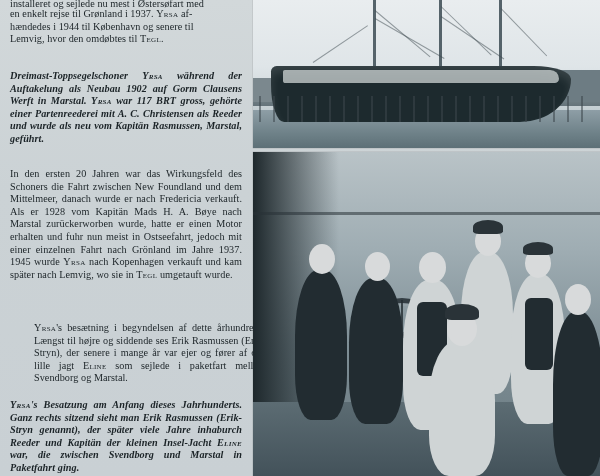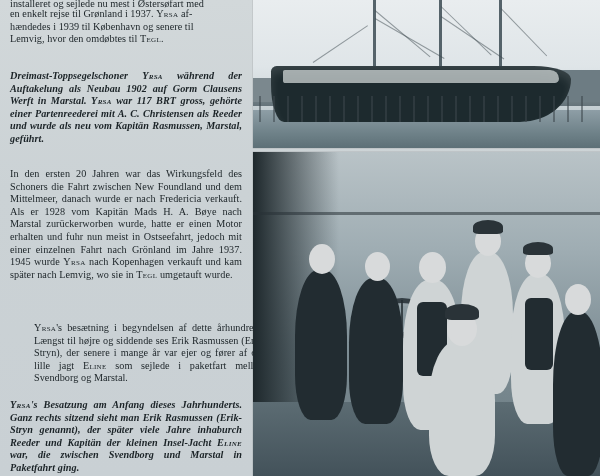--- a/index.html
+++ b/index.html
@@ -228,21 +228,21 @@
 <div class="page">
 
   <div class="text-col">
 
     <div class="para top-cut">
       installeret og sejlede nu mest i Østersøfart med
     </div>
 
     <div class="p-block" style="top:8px;">
       <p class="para">en enkelt rejse til Grønland i 1937. <span class="sc">Yrsa</span> af-</p>
-      <p class="para">hændedes i 1939 til København og senere til</p>
+      <p class="para">hændedes i 1944 til København og senere til</p>
       <p class="para">Lemvig, hvor den omdøbtes til <span class="sc">Tegl</span>.</p>
     </div>
 
     <div class="p-block b-b">
       <p class="para it">Dreimast-Toppsegelschoner <span class="sc">Yrsa</span> während der Auftakelung als Neubau 1902 auf Gorm Clausens Werft in Marstal. <span class="sc">Yrsa</span> war 117 BRT gross, gehörte einer Partenreederei mit A. C. Christensen als Reeder und wurde als neu vom Kapitän Rasmussen, Marstal, geführt.</p>
     </div>
 
     <div class="p-block b-c">
       <p class="para">In den ersten 20 Jahren war das Wirkungsfeld des Schoners die Fahrt zwischen New Foundland und dem Mittelmeer, danach wurde er nach Fredericia verkauft. Als er 1928 vom Kapitän Mads H. A. Bøye nach Marstal zurückerworben wurde, hatte er einen Motor erhalten und fuhr nun meist in Ostseefahrt, jedoch mit einer einzelnen Fahrt nach Grönland im Jahre 1937. 1945 wurde <span class="sc">Yrsa</span> nach Kopenhagen verkauft und kam später nach Lemvig, wo sie in <span class="sc">Tegl</span> umgetauft wurde.</p>
     </div>

